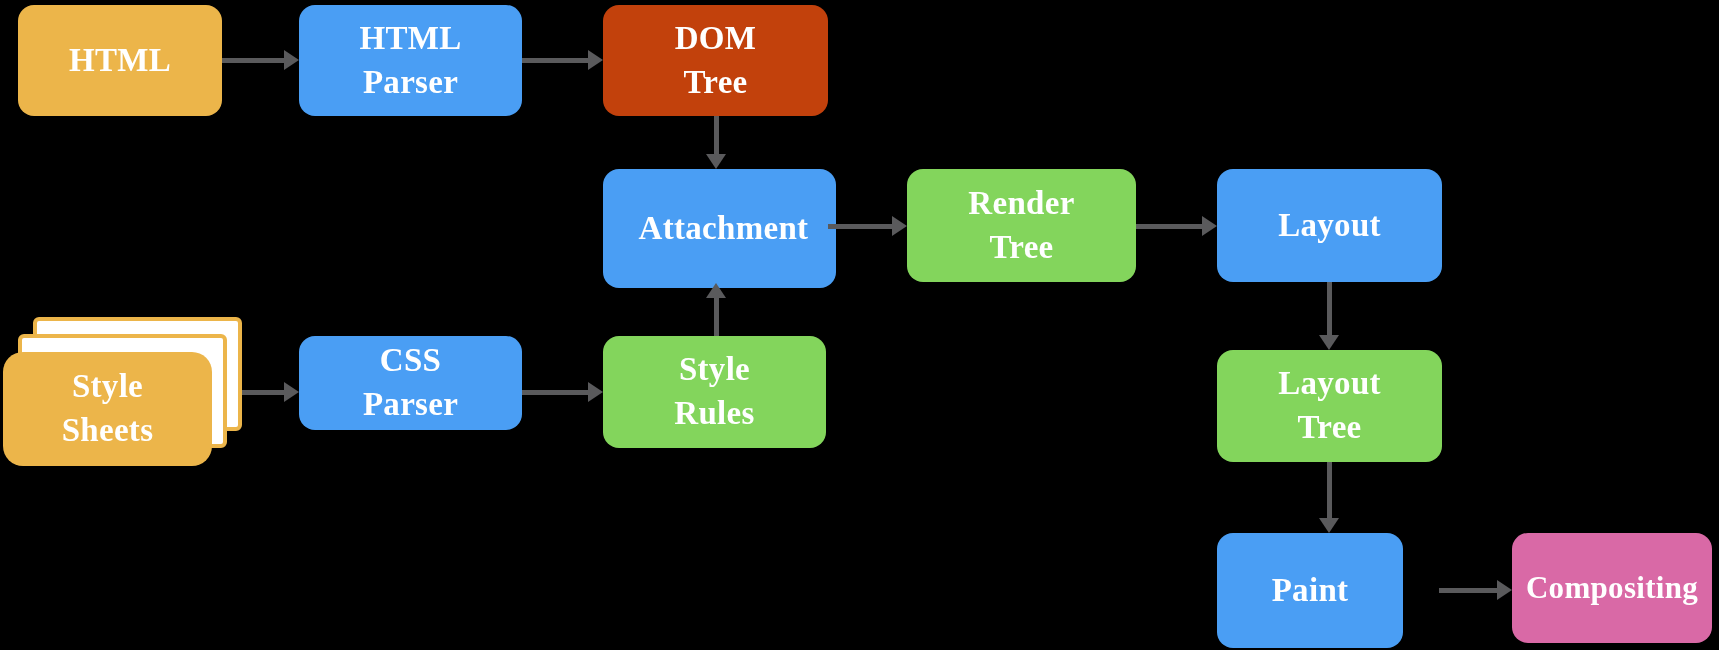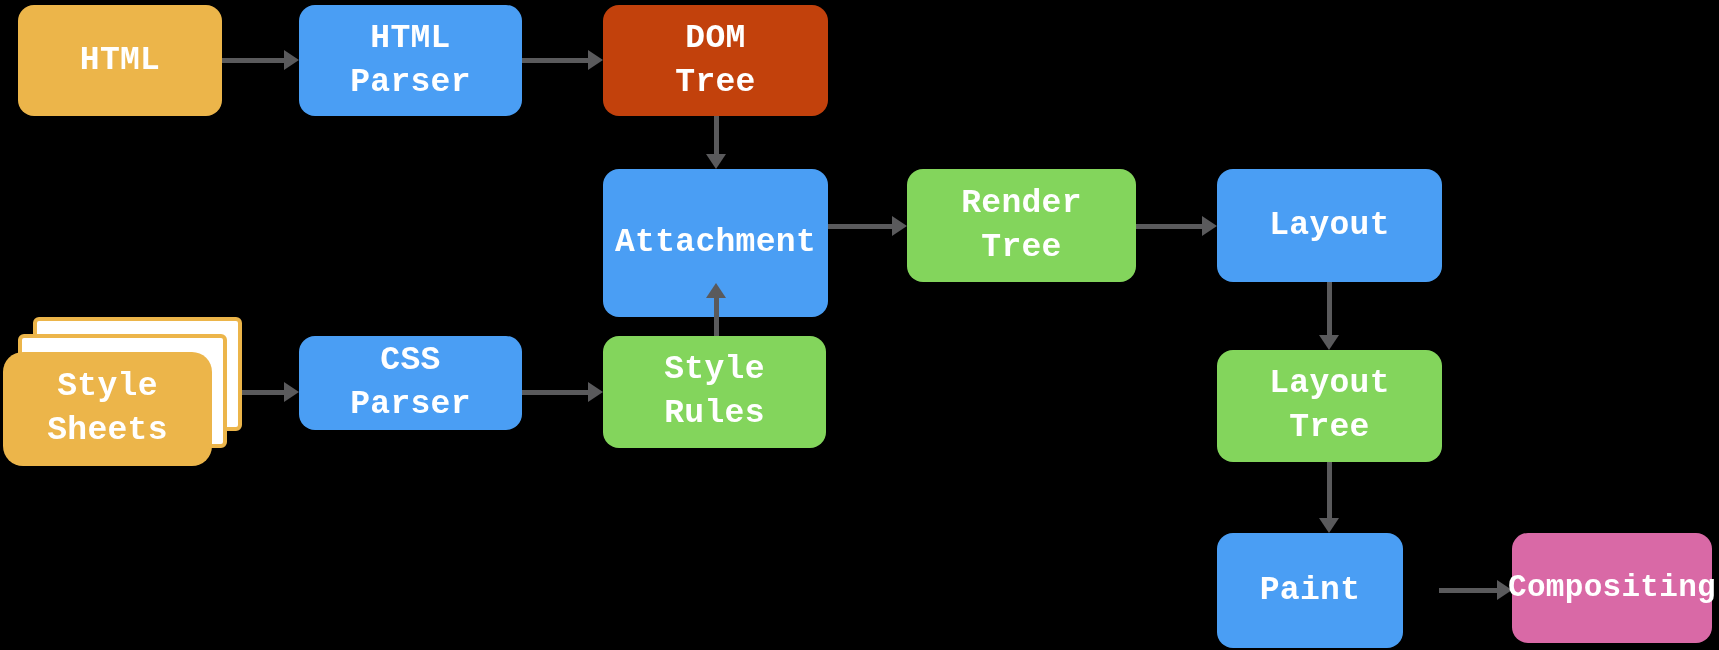--- a/index.html
+++ b/index.html
@@ -2,21 +2,21 @@
 <html style="--arrow-color: #5A5A5C;"><head>
 <meta charset="utf-8">
 <style>
   html, body { margin: 0; padding: 0; background: #000; }
   .stage {
     position: relative;
     width: 1719px;
     height: 650px;
     background: #000;
     overflow: hidden;
-    font-family: Liberation Mono, monospace;
+    font-family: Liberation Serif, serif;
   }
   .node {
     position: absolute;
     border-radius: 16px;
     display: flex;
     flex-direction: column;
     align-items: center;
     justify-content: center;
     text-align: center;
     color: #fff;
@@ -97,21 +97,21 @@
   <div class="node" style="left: 603px; top: 5px; width: 225px; height: 111px; background: #c2410c; color: rgb(255, 255, 255);">
     <span>DOM</span>
     <span>Tree</span>
   </div>
 
   <div class="arrow" style="left:704px; top:116px; width:24px; height:53px;">
     <div class="shaft-v-down"></div>
     <div class="head-down"></div>
   </div>
 
-  <div class="node" style="left: 603px; top: 169px; width: 225px; height: 148px; background: rgb(74, 158, 244); color: rgb(255, 255, 255);">
+  <div class="node" style="left: 603px; top: 169px; width: 225px; height: 119px; background: rgb(74, 158, 244); color: rgb(255, 255, 255); padding-left: 8px;">
     <span>Attachment</span>
   </div>
 
   <div class="arrow" style="left:828px; top:214px; width:79px; height:24px;">
     <div class="shaft-h"></div>
     <div class="head-right"></div>
   </div>
 
   <div class="node" style="left: 907px; top: 169px; width: 229px; height: 113px; background: rgb(131, 213, 92); color: rgb(255, 255, 255);">
     <span>Render</span>

